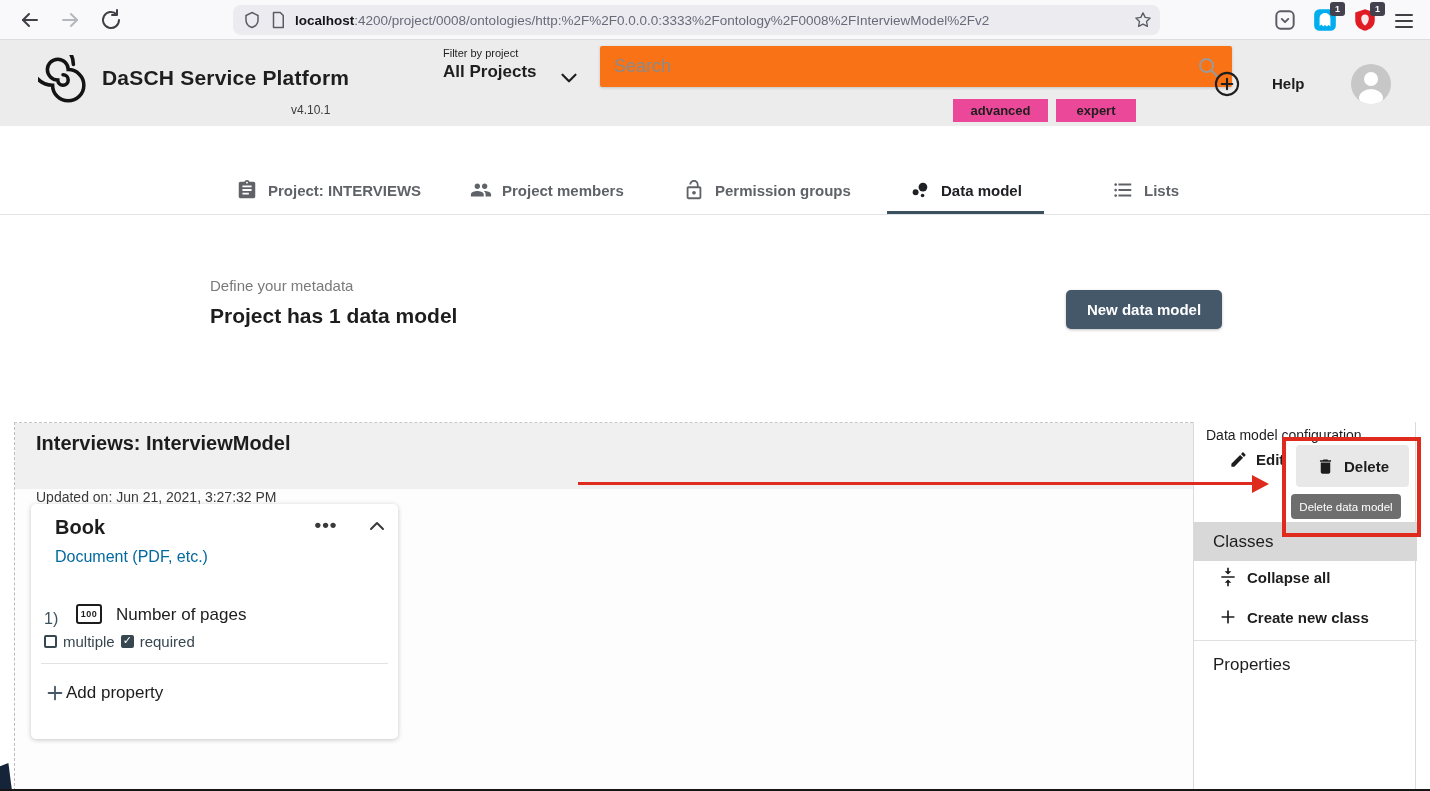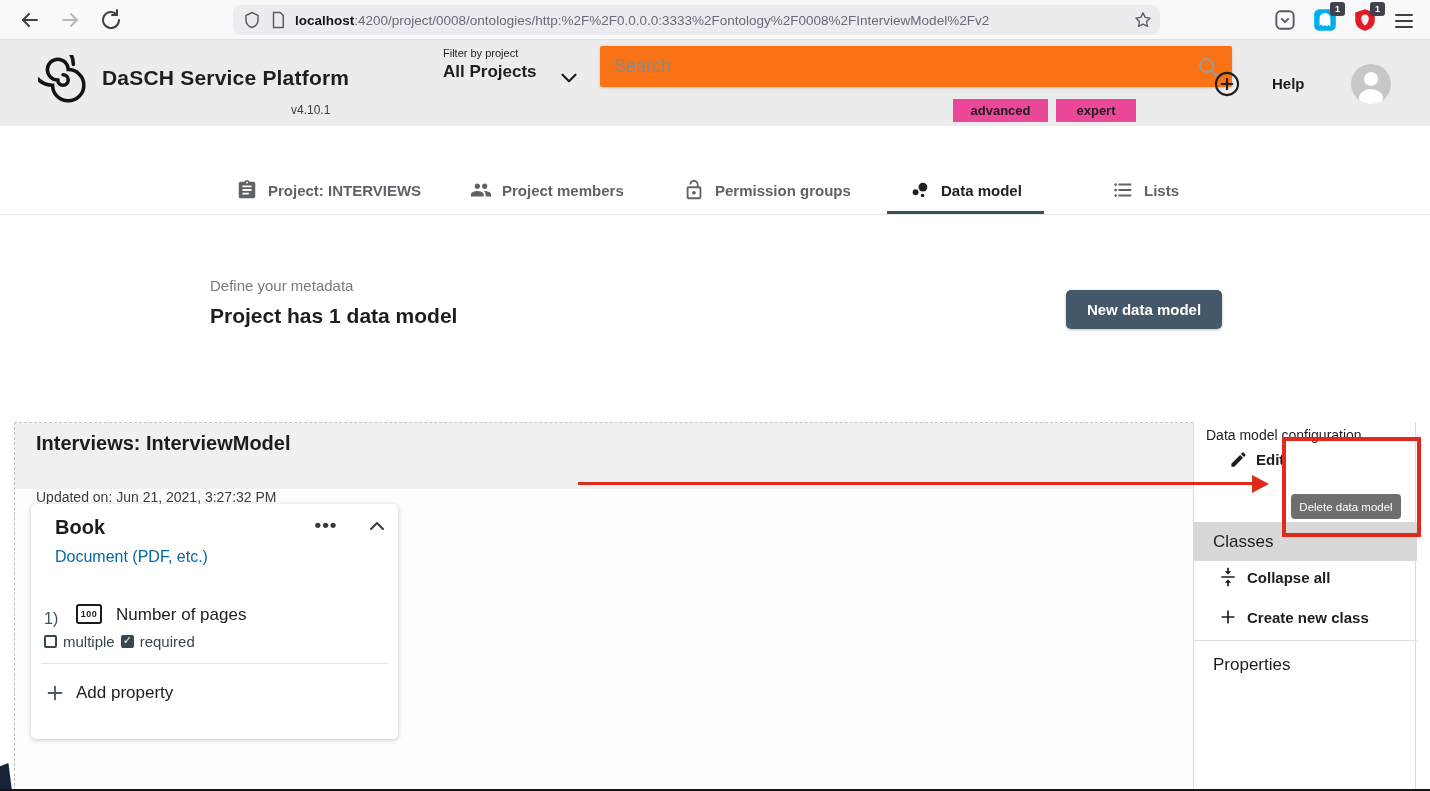--- a/index.html
+++ b/index.html
@@ -64,21 +64,21 @@
   .card-more { position:absolute; left:280px; top:10px; width:30px; height:26px; color:#3a3a3a; cursor:pointer; letter-spacing:1px; font-size:19px; font-weight:bold; text-align:center; }
   .card-collapse { position:absolute; left:334px; top:10px; width:24px; height:24px; color:#3a3a3a; cursor:pointer; }
   .prop-index { position:absolute; left:13px; top:106px; font-size:16px; color:#3c515e; }
   .int-icon { position:absolute; left:45px; top:100px; width:26px; height:20px; border:2px solid #1c1c1c; border-radius:3px; display:flex; align-items:center; justify-content:center; font-size:9px; font-weight:bold; color:#1c1c1c; letter-spacing:.5px; }
   .prop-label { position:absolute; left:85px; top:101px; font-size:17px; color:#1d1d1d; }
   .flag-row { position:absolute; left:13px; top:129px; display:flex; align-items:center; gap:6px; font-size:15px; color:#37474f; }
   .cb { width:13px; height:13px; border:2px solid #37474f; border-radius:2px; display:inline-block; }
   .cb.checked { background:#37474f; position:relative; }
   .cb.checked::after { content:"✓"; position:absolute; left:0px; top:-3px; color:#fff; font-size:11px; font-weight:bold; }
   .card-divider { position:absolute; left:10px; top:159px; width:347px; height:1px; background:#e2e2e2; }
-  .add-prop { position:absolute; left:13px; top:178px; display:flex; align-items:center; gap:10px; font-size:17px; color:#1d1d1d; cursor:pointer; }
+  .add-prop { position:absolute; left:13px; top:178px; display:flex; align-items:center; font-size:17px; color:#1d1d1d; cursor:pointer; }
   .add-prop svg { width:22px; height:22px; color:#46596b; }
 
   
   .sidebar { position:absolute; left:1193px; top:422px; width:223px; height:369px; background:#fff; border-left:1px solid #dadada; border-right:1px solid #dadada; }
   .sb-config { position:absolute; left:12px; top:5px; font-size:14px; color:#1d1d1d; }
   .sb-edit { position:absolute; left:35px; top:28px; display:flex; align-items:center; gap:8px; font-size:15px; font-weight:bold; color:#1d1d1d; cursor:pointer; }
   .sb-edit svg { width:19px; height:19px; }
   .sb-delete { position:absolute; left:102px; top:23px; width:113px; height:42px; background:#e8e8e8; border-radius:4px; display:flex; align-items:center; justify-content:center; gap:9px; font-size:15px; font-weight:bold; color:#1d1d1d; cursor:pointer; }
   .sb-delete svg { width:19px; height:19px; }
   .tooltip { position:absolute; left:97px; top:72px; width:110px; height:25px; background:#6e6e6e; border-radius:4px; color:#fff; font-size:11.5px; display:flex; align-items:center; justify-content:center; white-space:nowrap; }
@@ -287,20 +287,26 @@
 </div>
 
 <div class="sidebar">
   <div class="sb-config">Data model configuration</div>
   <div class="sb-edit">
     <svg viewBox="0 0 24 24" fill="currentColor">
         <path d="M3 17.25V21h3.75L17.81 9.94l-3.75-3.75L3 17.25zM20.71 7.04c.39-.39.39-1.02 0-1.41l-2.34-2.34c-.39-.39-1.02-.39-1.41 0l-1.83 1.83 3.75 3.75 1.83-1.83z"></path>
       </svg>
     <span>Edit</span>
   </div>
+  <div class="sb-delete">
+    <svg viewBox="0 0 24 24" fill="currentColor">
+        <path d="M6 19c0 1.1.9 2 2 2h8c1.1 0 2-.9 2-2V7H6v12zM19 4h-3.5l-1-1h-5l-1 1H5v2h14V4z"></path>
+      </svg>
+    <span>Delete</span>
+  </div>
   <div class="tooltip">Delete data model</div>
   <div class="sb-classes">Classes</div>
   <div class="sb-item sb-collapse">
     <svg viewBox="0 0 24 24" fill="currentColor">
         <path d="M8 19h3v4h2v-4h3l-4-4-4 4zm8-14h-3V1h-2v4H8l4 4 4-4zM4 11v2h16v-2H4z"></path>
       </svg>
     <span>Collapse all</span>
   </div>
   <div class="sb-item sb-create">
     <svg viewBox="0 0 24 24" fill="none" stroke="currentColor" stroke-width="2" stroke-linecap="round">

